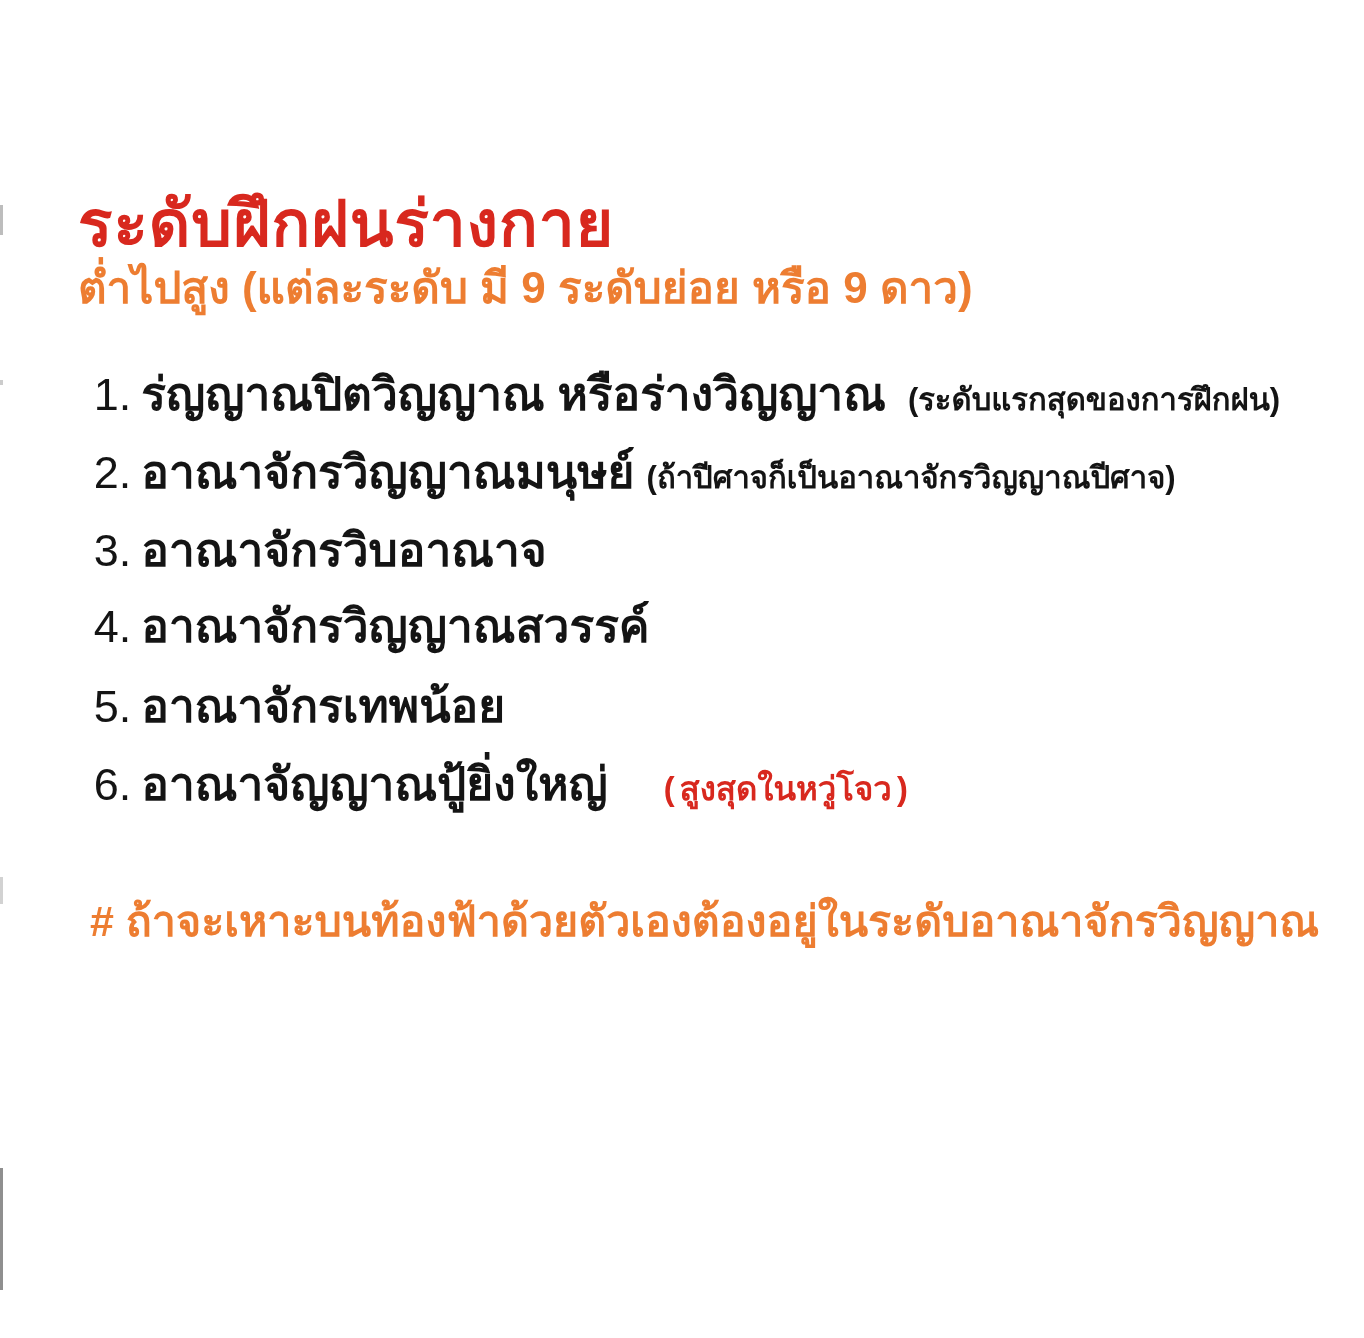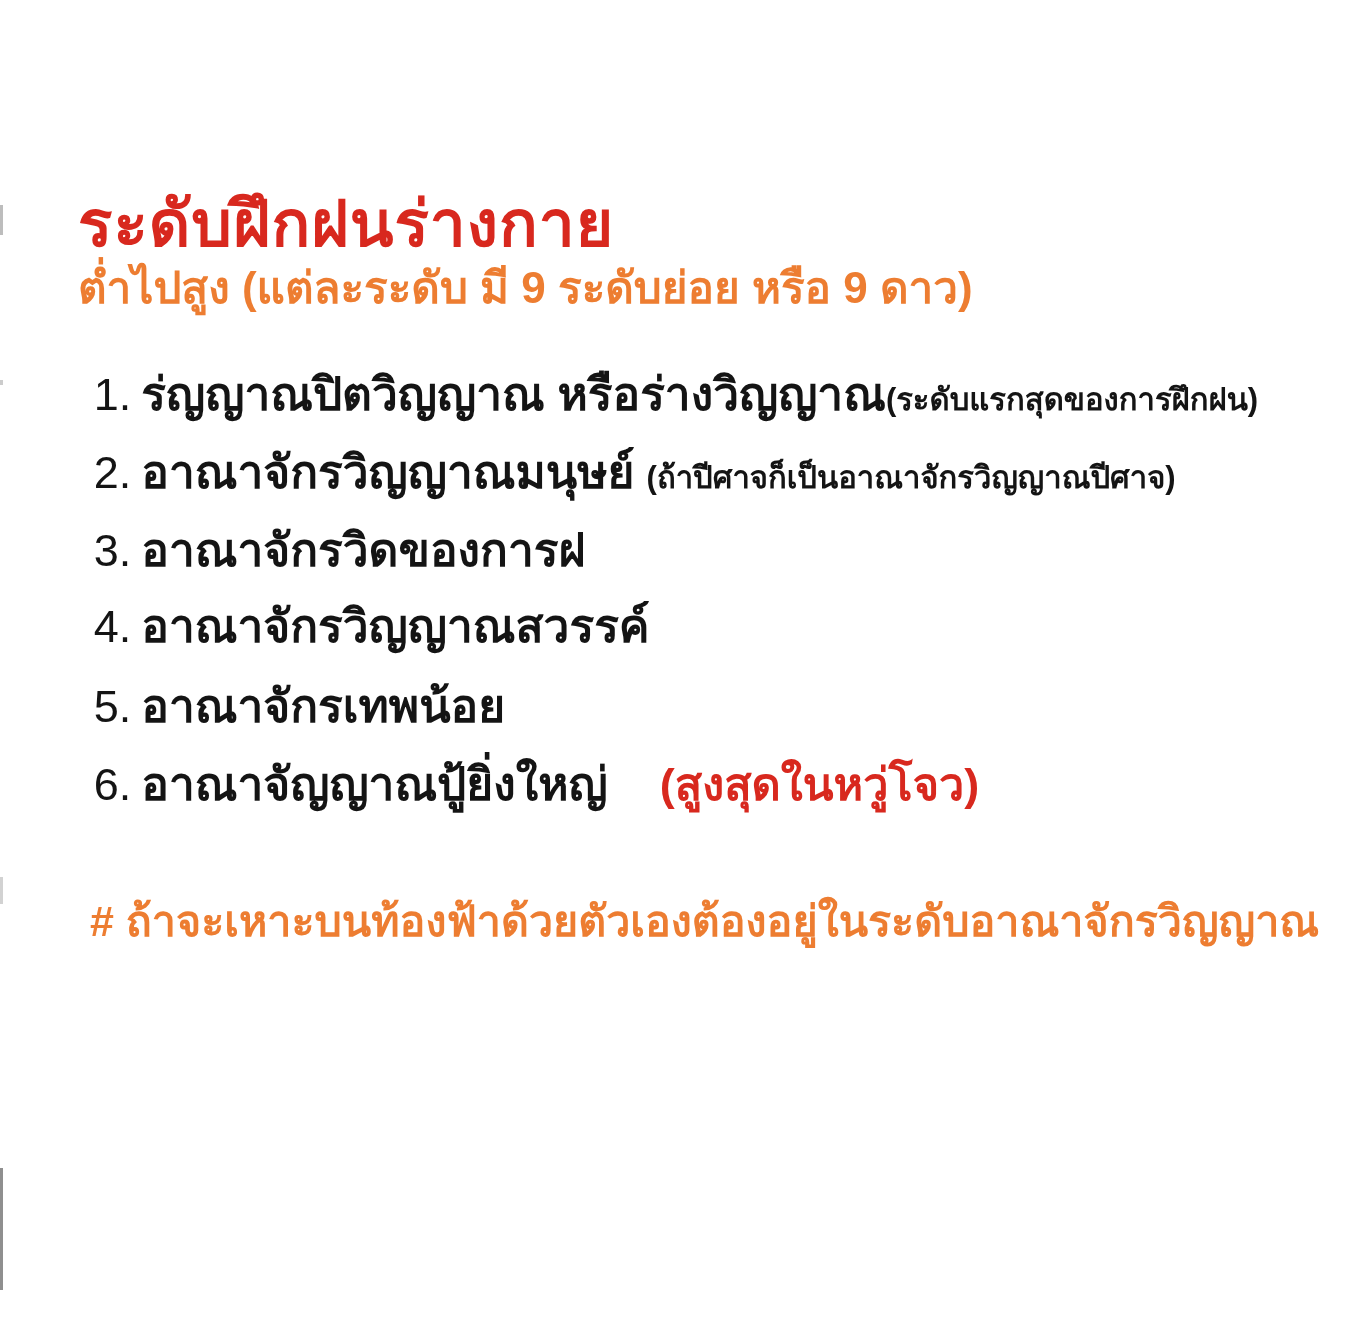--- a/index.html
+++ b/index.html
@@ -52,26 +52,28 @@
     font-weight: 400;
   }
   .level-name {
     font-size: 46px;
     font-weight: 700;
     margin-left: 10px;
   }
   .level-note {
     font-size: 31px;
     font-weight: 700;
+    margin-left: 22px;
   }
   .row-1 .level-note { margin-left: 12px; }
   .row-5 .level-note {
     margin-left: 52px;
-    font-size: 45px;
+    font-size: 33px;
     color: var(--red, #d8281e);
+    font-family: Liberation Mono, monospace;
   }
   .footnote-line {
     font-size: 43px;
     font-weight: 700;
     color: var(--orange, #ed7d31);
   }
   .footnote-1 { top: 892px; }
   .footnote-2 { top: 964px; }
   .credit {
     position: absolute;
@@ -104,21 +106,21 @@
 
   <div class="level-row row-0">
     <span class="level-number">1.</span><span class="level-name">ร่ญญาณปิตวิญญาณ หรือร่างวิญญาณ</span><span class="level-note">(ระดับแรกสุดของการฝึกฝน)</span>
   </div>
 
   <div class="level-row row-1">
     <span class="level-number">2.</span><span class="level-name">อาณาจักรวิญญาณมนุษย์</span><span class="level-note">(ถ้าปีศาจก็เป็นอาณาจักรวิญญาณปีศาจ)</span>
   </div>
 
   <div class="level-row row-2">
-    <span class="level-number">3.</span><span class="level-name">อาณาจักรวิดของการฝ</span>
+    <span class="level-number">3.</span><span class="level-name">อาณาจักรวิบอาณาจ</span>
   </div>
 
   <div class="level-row row-3">
     <span class="level-number">4.</span><span class="level-name">อาณาจักรวิญญาณสวรรค์</span>
   </div>
 
   <div class="level-row row-4">
     <span class="level-number">5.</span><span class="level-name">อาณาจักรเทพน้อย</span>
   </div>
 

